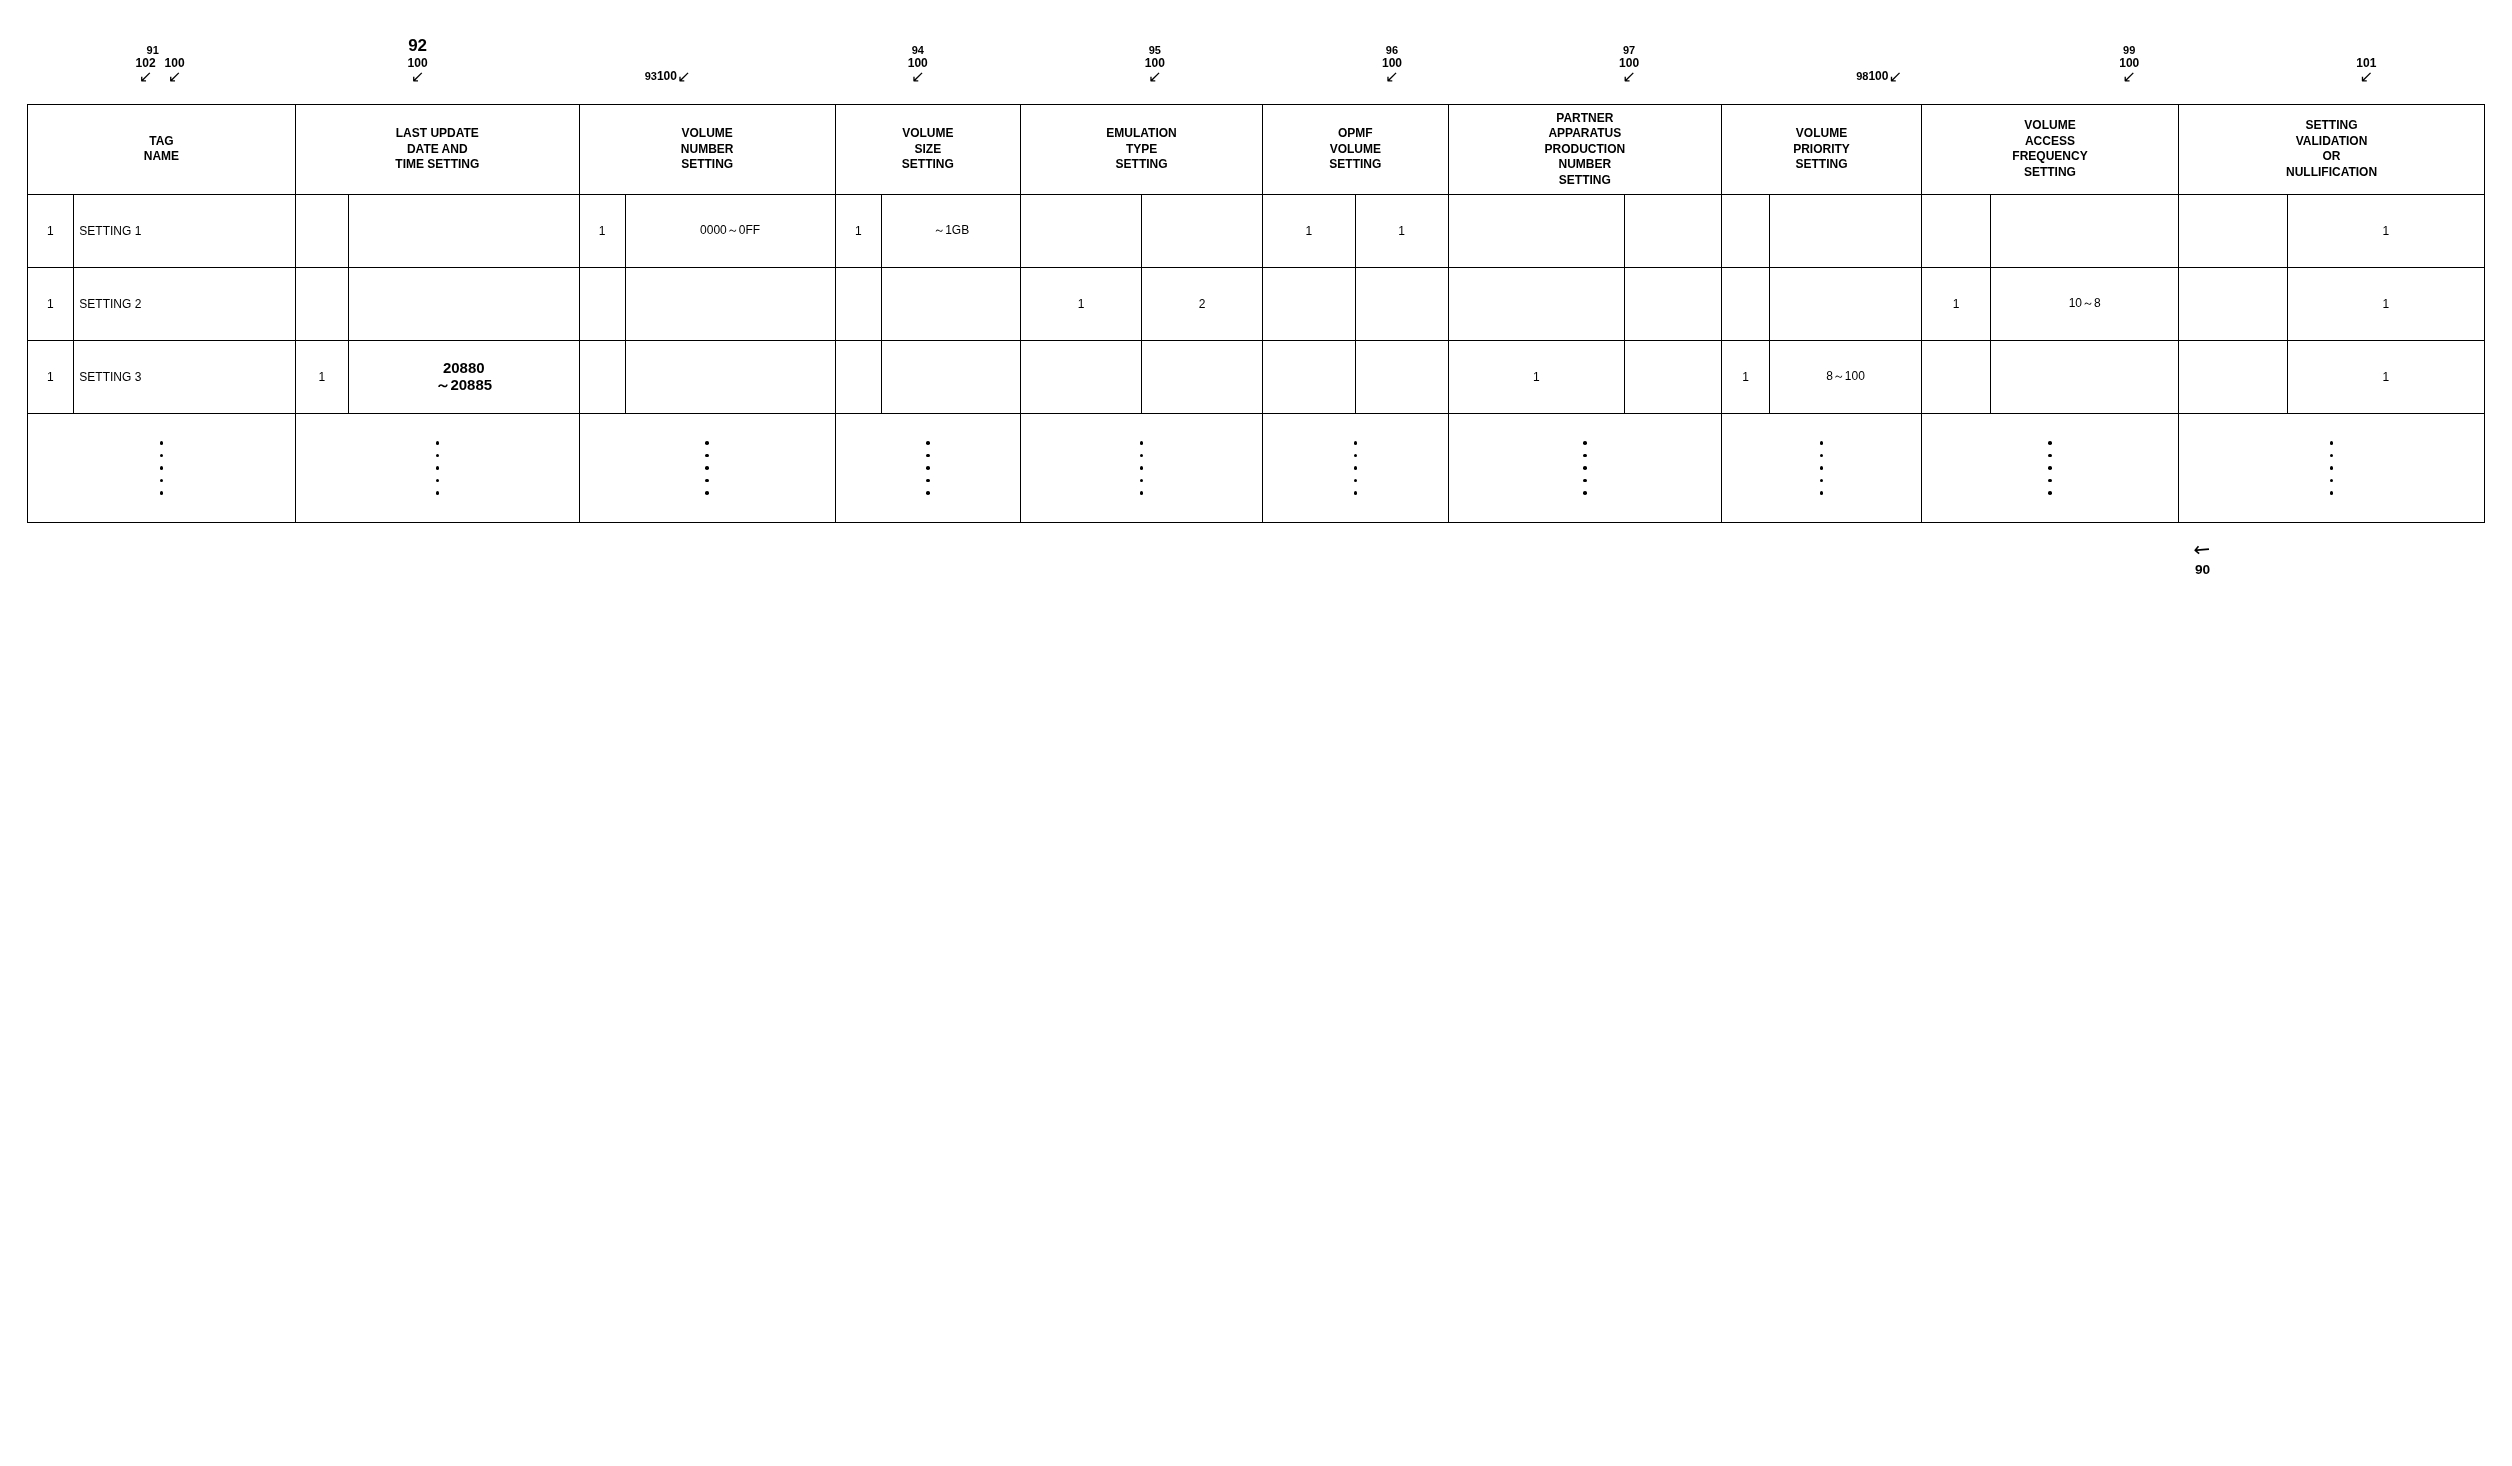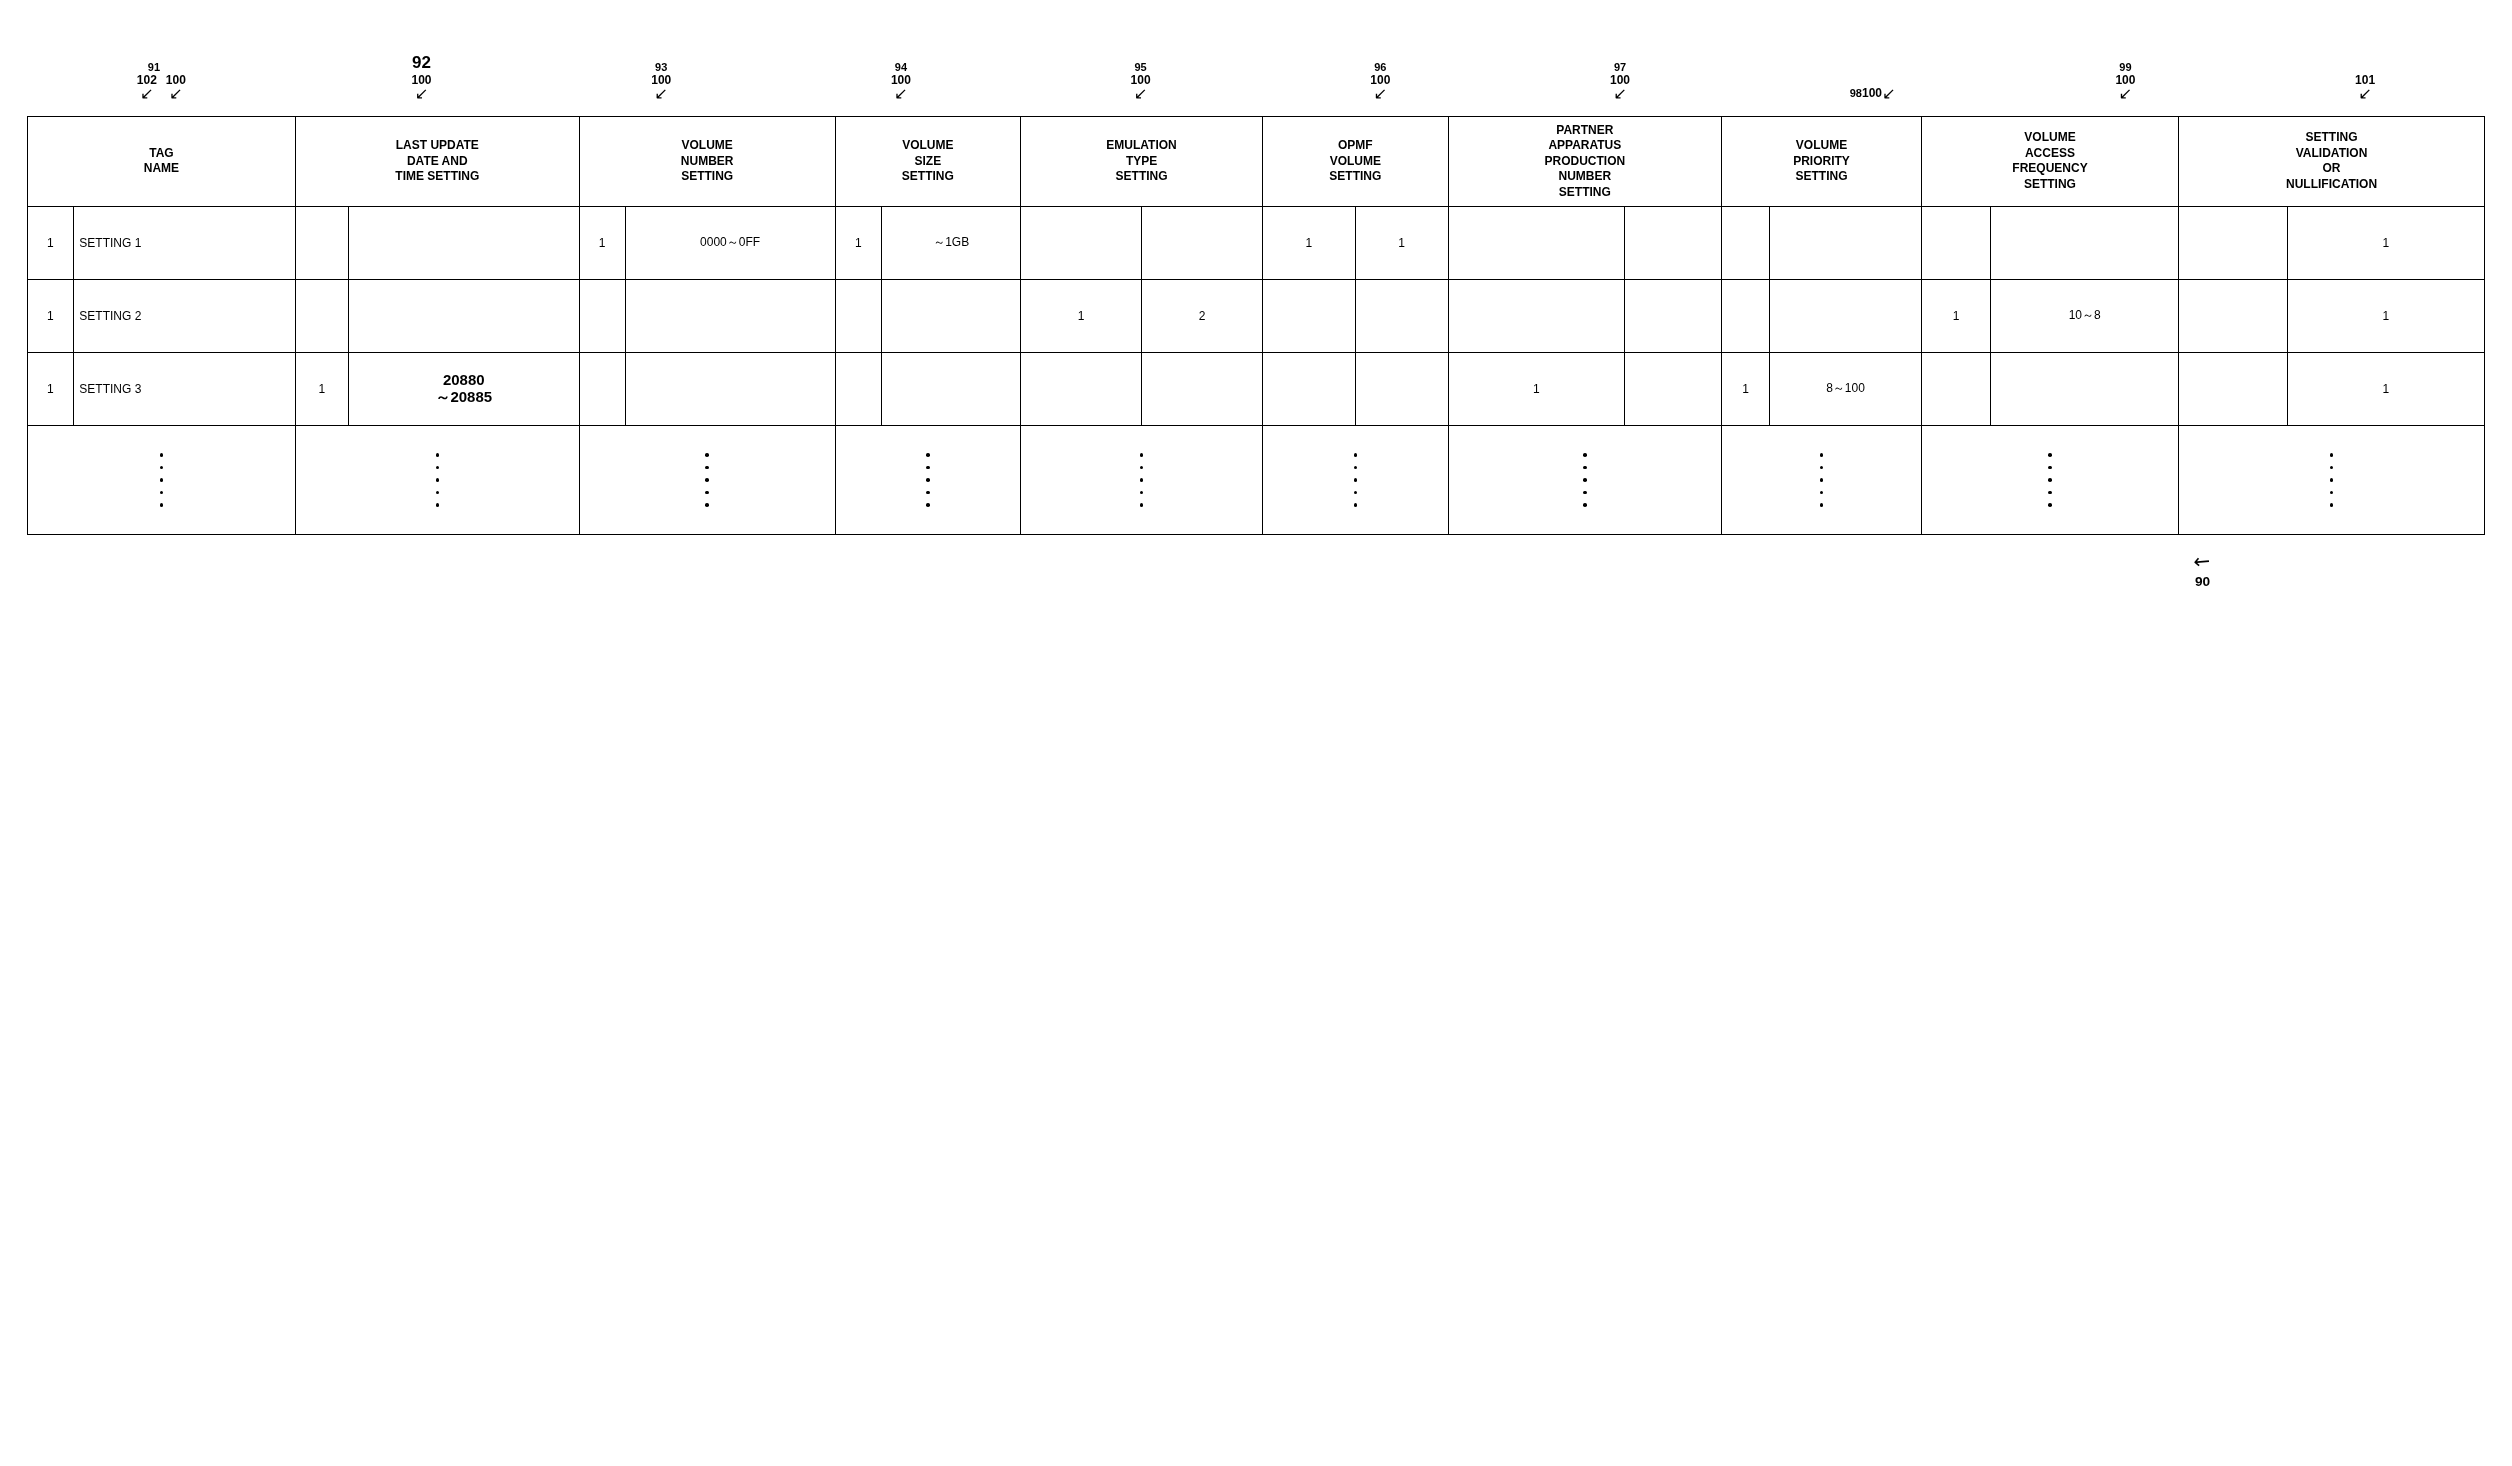--- a/index.html
+++ b/index.html
@@ -57,21 +57,21 @@
       gap: 9px;
     }
 
     .dot { width: 3.6px; height: 3.6px; background: #000; border-radius: 50%; display: block; }
   </style>
 </head>
 <body>
 
 <div class="diagram-container">
 
-  <div style="display:flex; width:100%; height:68px; position:relative; align-items:flex-end; margin-bottom:12px;">
+  <div style="display:flex; width:100%; height:68px; position:relative; align-items:flex-start; margin-bottom:0;">
 
     <div style="display:flex; width:100%; justify-content:space-around; align-items:flex-end; padding-bottom:3.6px;">
 
       <div style="display:flex; flex-direction:column; align-items:flex-start; min-width:55px;">
         <span style="font-size:11px; font-weight:bold; margin-left:11px;">91</span>
         <div style="display:flex; align-items:flex-end;">
           <div style="display:flex; flex-direction:column; align-items:center;">
             <span style="font-size:12px; font-weight:bold;">102</span>
             <span style="font-size:16.4px; line-height:0.8;">↙</span>
           </div>
@@ -81,21 +81,21 @@
           </div>
         </div>
       </div>
 
       <div style="display:flex; flex-direction:column; align-items:center;">
         <span style="font-size:17px; font-weight:bold;">92</span>
         <span style="font-size:12px; font-weight:bold;">100</span>
         <span style="font-size:16.4px; line-height:0.8;">↙</span>
       </div>
 
-      <div style="display:flex; flex-direction:column; align-items:center;">
+      <div style="display:flex; flex-direction:row; align-items:center;">
         <span style="font-size:11px; font-weight:bold;">93</span>
         <span style="font-size:12px; font-weight:bold;">100</span>
         <span style="font-size:16.4px; line-height:0.8;">↙</span>
       </div>
 
       <div style="display:flex; flex-direction:column; align-items:center;">
         <span style="font-size:11px; font-weight:bold;">94</span>
         <span style="font-size:12px; font-weight:bold;">100</span>
         <span style="font-size:16.4px; line-height:0.8;">↙</span>
       </div>

